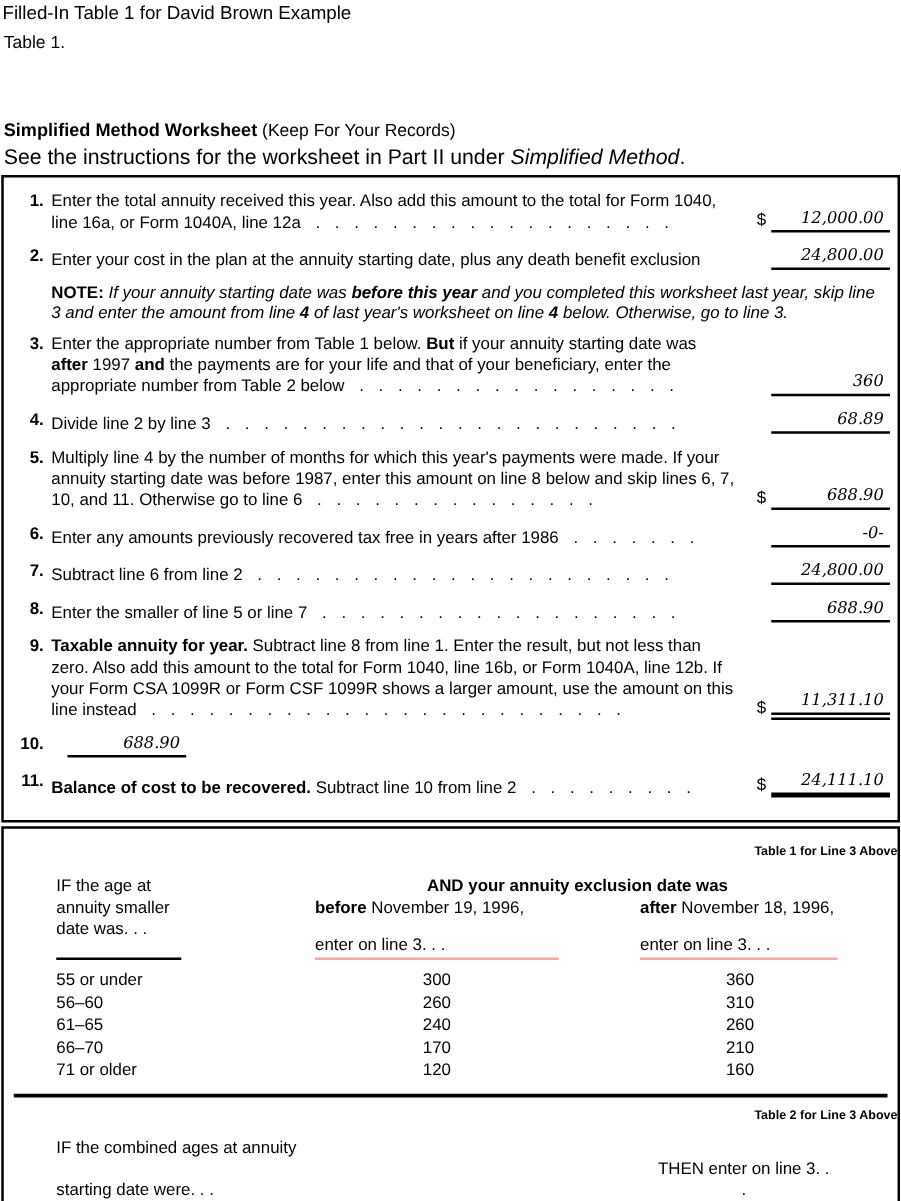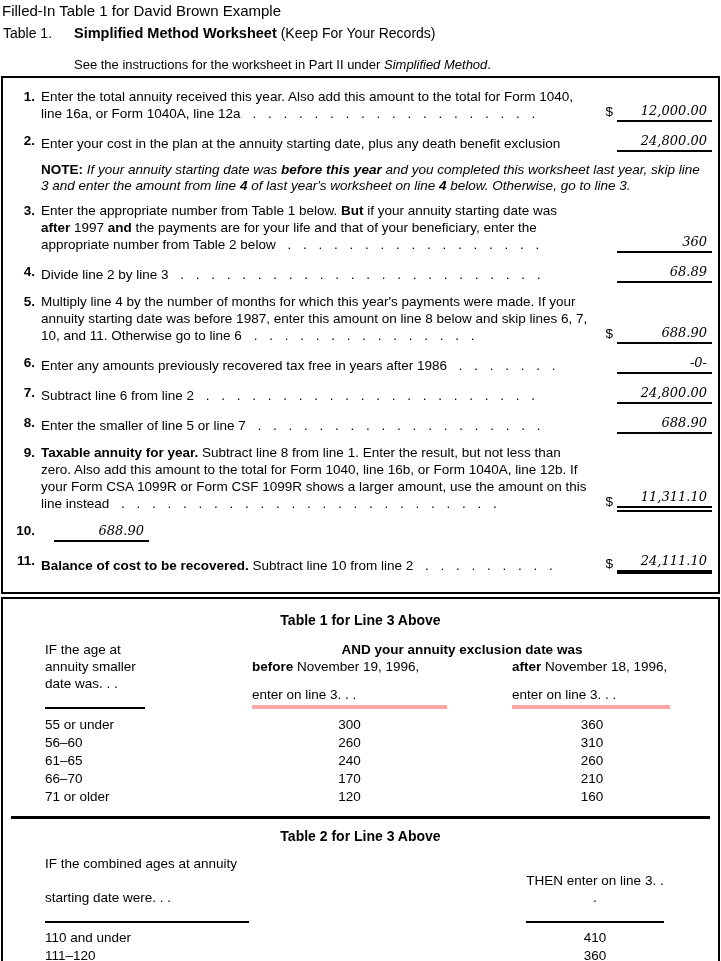--- a/index.html
+++ b/index.html
@@ -3,25 +3,25 @@
 <meta charset="utf-8">
 <style>
   html,body{margin:0;padding:0;}
   body{
     width:721px;height:961px;background:#ffffff;color:#000;
     font-family:"Liberation Sans",sans-serif;font-size:13.5px;
   }
   .page{position:relative;width:721px;height:961px;overflow:hidden;}
 
   .doc-title{font-size:15px;padding:2px 0 0 2px;}
-  .caption{display:flex;margin-top:6px;padding-left:3px;}
+  .caption{display:flex;margin-top:6px;padding-left:3px;flex-direction:column;}
   .cap-label{width:71px;font-size:14px;flex:0 0 71px;}
   .cap-heading{font-size:14px;}
   .cap-heading .bold{font-weight:bold;font-size:14.5px;}
-  .cap-sub{font-size:13px;margin-top:16px;}
+  .cap-sub{font-size:17px;margin-top:3px;}
   .italic{font-style:italic;}
 
   .box{border:2px solid #000;margin:0 1px;box-sizing:border-box;background:#fff;}
   .box1{margin-top:4px;min-height:501px;padding:10px 0 8px 0;}
   .box2{margin-top:3px;min-height:364px;padding-top:13px;}
 
   
   .ws-row{display:flex;align-items:flex-end;margin-bottom:10px;line-height:17px;}
   .ws-num{flex:0 0 32px;width:32px;text-align:right;font-weight:bold;align-self:flex-start;}
   .ws-text{flex:1;margin-left:6px;padding-right:8px;}
@@ -33,30 +33,30 @@
   .rule-double{border-bottom:6px double #000;}
   .rule-thick{border-bottom:4px solid #000;}
   .b{font-weight:bold;}
   .leader{word-spacing:8px;}
   .note-row{margin-bottom:9px;margin-top:2px;}
   .note-text{font-style:italic;line-height:15.5px;padding-right:14px;}
   .note-label{font-weight:bold;font-style:normal;}
   .bi{font-weight:bold;}
 
   
-  .tbl-title{text-align:center;font-weight:bold;font-size:14px;}
+  .tbl-title{text-align:right;font-weight:bold;font-size:10px;}
   .t1-head-row,.t1-row,.t2-head-row,.t2-row{display:flex;margin-left:42px;line-height:17px;}
   .t1-head-row,.t2-head-row{align-items:flex-end;}
   .t1-c1{width:207px;flex:0 0 207px;}
   .t1-c2{width:195px;flex:0 0 195px;text-align:center;}
   .t1-sp{width:65px;flex:0 0 65px;}
   .t1-c3{width:160px;flex:0 0 160px;text-align:center;}
   .t1-group{width:420px;flex:0 0 420px;text-align:center;font-weight:bold;}
   .hl{text-align:left;}
-  .cell-rule{border-bottom:4px solid #fca5a5;padding-bottom:2px;}
+  .cell-rule{border-bottom:2px solid #fca5a5;padding-bottom:2px;}
   .t1-c3.cell-rule{width:158px;flex:0 0 158px;}
   .u-inline{display:inline-block;border-bottom:2px solid #000;padding-bottom:15px;}
   .u-c1{width:100px;}
   .u-t2c1{width:204px;}
   .u-t2c2{width:138px;}
   #t1-rows{margin-top:7px;}
   #t2-rows{margin-top:6px;}
   .t1-row,.t2-row{margin-bottom:1px;}
   .divider{height:3px;background:#000;margin:11px 8px 9px 8px;}
   .t2-c1{width:470px;flex:0 0 470px;}

